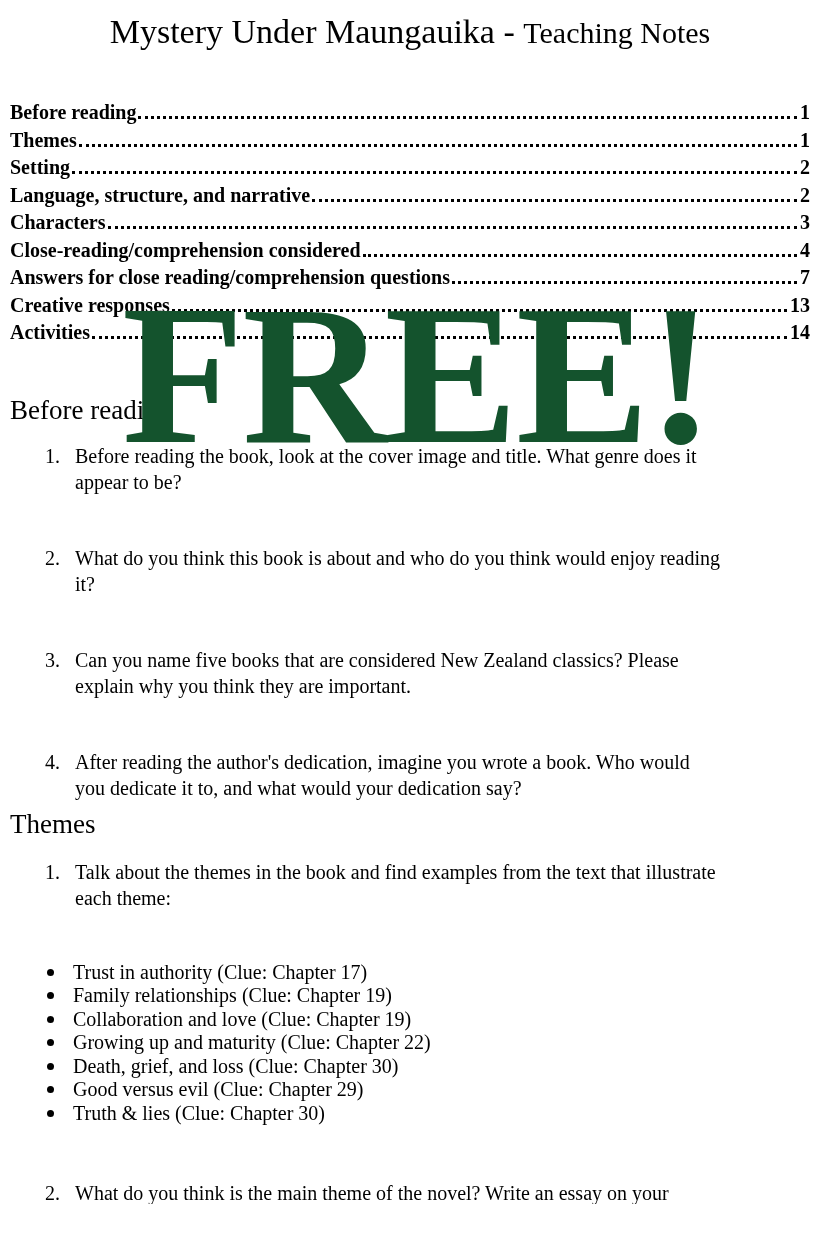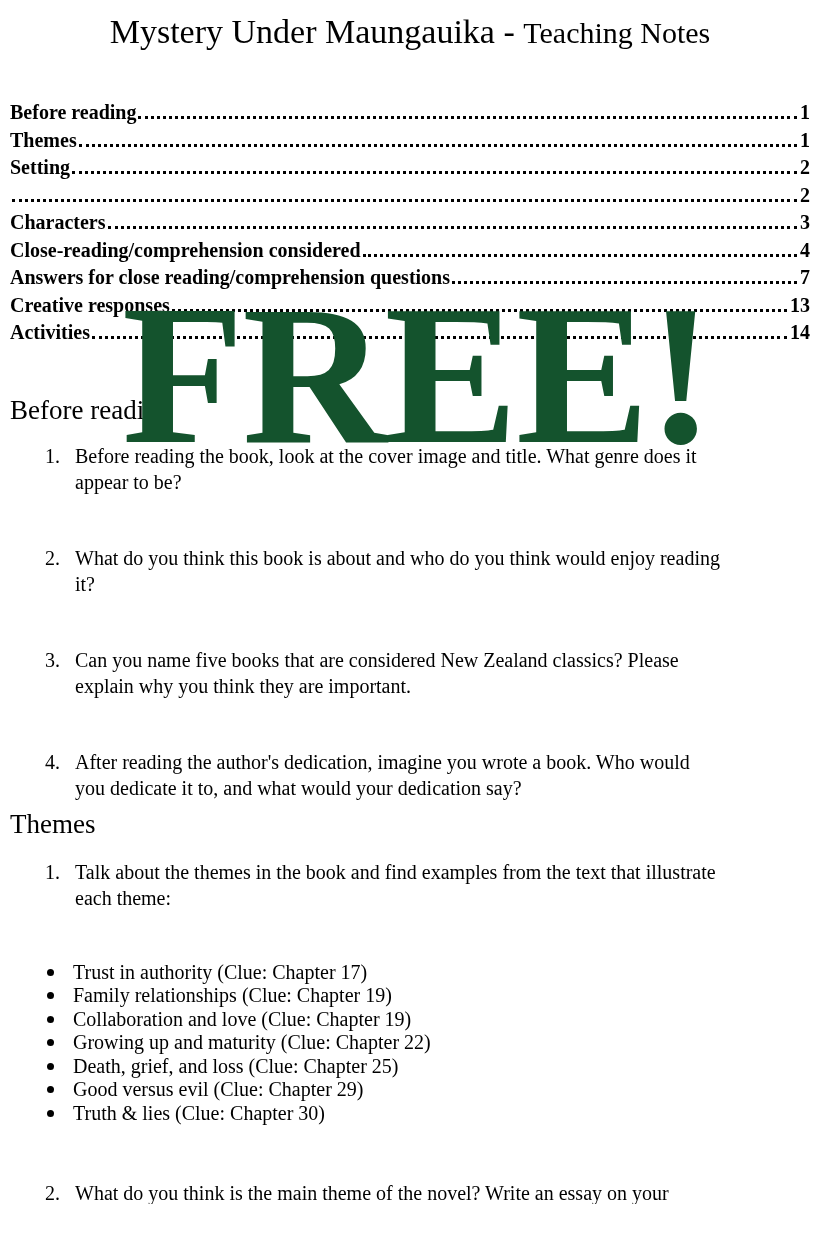--- a/index.html
+++ b/index.html
@@ -114,20 +114,21 @@
       <span class="toc-label">Themes</span>
       <span class="toc-leader"></span>
       <span class="toc-page">1</span>
     </div>
     <div class="toc-row">
       <span class="toc-label">Setting</span>
       <span class="toc-leader"></span>
       <span class="toc-page">2</span>
     </div>
     <div class="toc-row">
+      <span class="toc-label">Language, structure, and narrative</span>
       <span class="toc-leader"></span>
       <span class="toc-page">2</span>
     </div>
     <div class="toc-row">
       <span class="toc-label">Characters</span>
       <span class="toc-leader"></span>
       <span class="toc-page">3</span>
     </div>
     <div class="toc-row">
       <span class="toc-label">Close-reading/comprehension considered</span>
@@ -198,21 +199,21 @@
     <div class="bullet-item">
       <span class="bullet-dot"></span>
       <span class="bullet-text">Collaboration and love (Clue: Chapter 19)</span>
     </div>
     <div class="bullet-item">
       <span class="bullet-dot"></span>
       <span class="bullet-text">Growing up and maturity (Clue: Chapter 22)</span>
     </div>
     <div class="bullet-item">
       <span class="bullet-dot"></span>
-      <span class="bullet-text">Death, grief, and loss (Clue: Chapter 25)</span>
+      <span class="bullet-text">Death, grief, and loss (Clue: Chapter 30)</span>
     </div>
     <div class="bullet-item">
       <span class="bullet-dot"></span>
       <span class="bullet-text">Good versus evil (Clue: Chapter 29)</span>
     </div>
     <div class="bullet-item">
       <span class="bullet-dot"></span>
       <span class="bullet-text">Truth &amp; lies (Clue: Chapter 30)</span>
     </div>
   </div>

